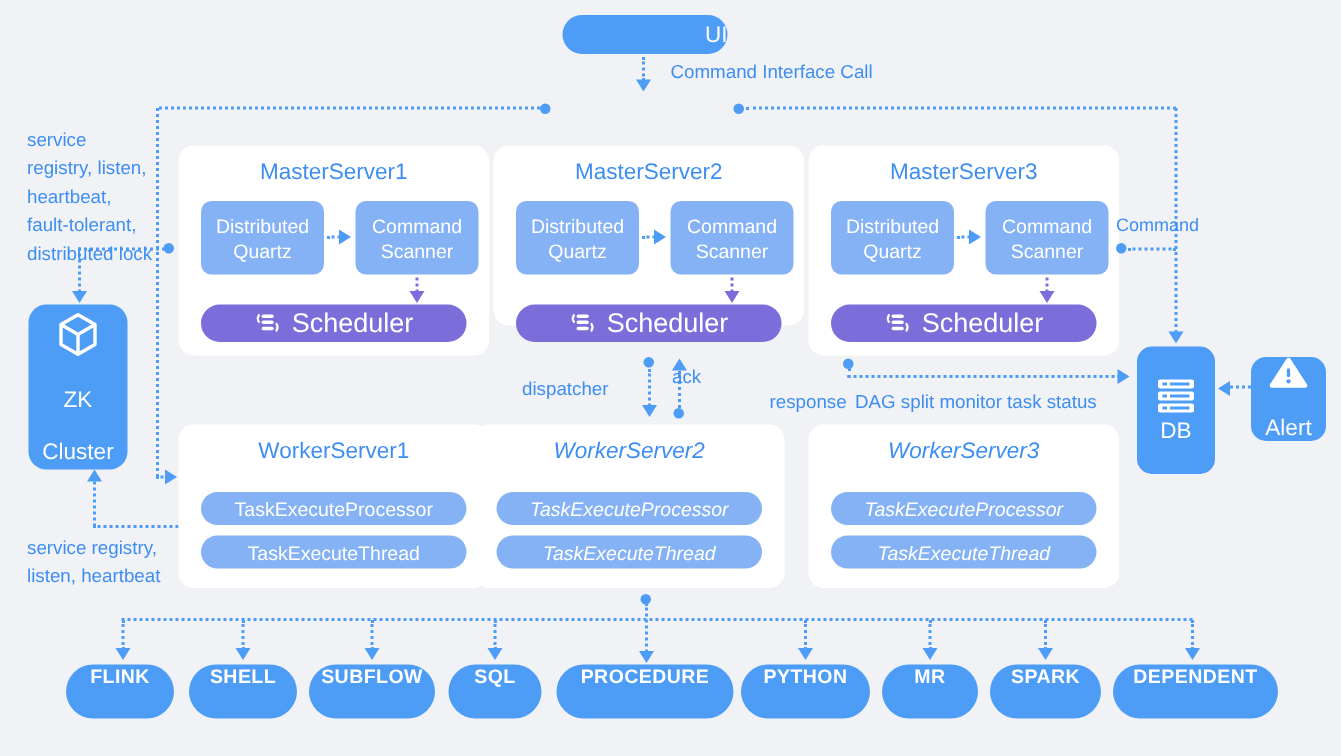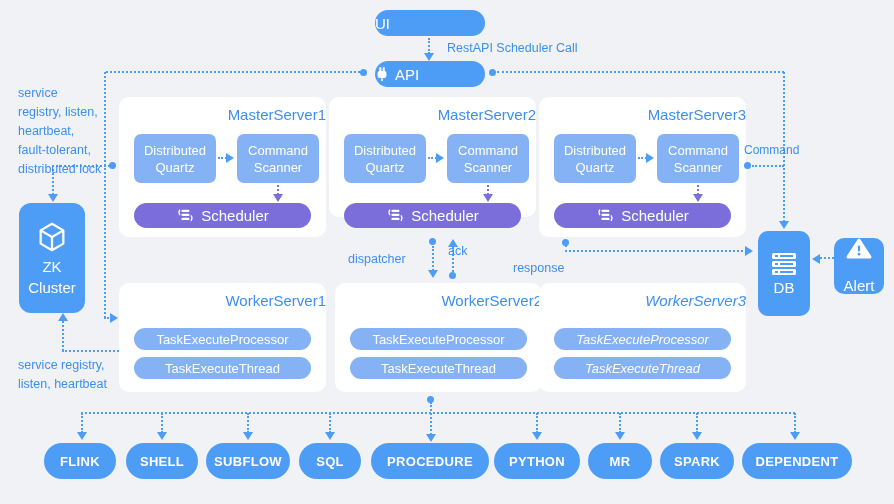--- a/index.html
+++ b/index.html
@@ -22,62 +22,51 @@
   .cdot{position:absolute;width:7px;height:7px;border-radius:50%;background:var(--blue);}
   .arr{position:absolute;width:0;height:0;}
   .arr.d{border-left:5px solid transparent;border-right:5px solid transparent;border-top:8px solid var(--blue);}
   .arr.d.pu{border-top-color:var(--purple);}
   .arr.u{border-left:5px solid transparent;border-right:5px solid transparent;border-bottom:8px solid var(--blue);}
   .arr.r{border-top:5px solid transparent;border-bottom:5px solid transparent;border-left:8px solid var(--blue);}
   .arr.l{border-top:5px solid transparent;border-bottom:5px solid transparent;border-right:8px solid var(--blue);}
 
   
   .pill{position:absolute;background:var(--blue);color:#fff;border-radius:14px;
-        display:flex;align-items:center;justify-content:flex-start;gap:6px;font-size:15px;}
+        display:flex;align-items:center;justify-content:flex-end;gap:6px;font-size:15px;}
   .bignode{position:absolute;background:var(--blue);color:#fff;border-radius:12px;
         display:flex;flex-direction:column;align-items:center;justify-content:center;font-size:15px;}
   .card{position:absolute;background:var(--card);border-radius:10px;}
-  .card .ctitle{position:absolute;top:9px;left:0;width:100%;text-align:right;color:var(--tblue);font-size:15px;}
+  .card .ctitle{position:absolute;top:9px;left:0;width:100%;text-align:center;color:var(--tblue);font-size:15px;}
   .ibox{position:absolute;background:var(--lblue);color:#fff;border-radius:7px;
         display:flex;align-items:center;justify-content:center;text-align:center;font-size:13px;line-height:17px;padding:0 6px;}
   .sched{position:absolute;background:var(--purple);color:#fff;border-radius:13px;
-        display:flex;align-items:center;justify-content:center;gap:7px;font-size:15px;}
+        display:flex;align-items:center;justify-content:center;gap:7px;font-size:18px;}
   .wpill{position:absolute;background:var(--lblue);color:#fff;border-radius:12px;
         display:flex;align-items:center;justify-content:center;font-size:13px;}
   .task{position:absolute;top:443px;height:36px;background:var(--blue);color:#fff;border-radius:18px;
-        display:flex;align-items:center;justify-content:center;font-size:13px;font-weight:bold;letter-spacing:.3px;}
+        display:flex;justify-content:center;font-size:13px;font-weight:bold;letter-spacing:.3px;}
 
   .note{position:absolute;color:var(--tblue);font-size:12.5px;line-height:19px;white-space:pre-line;}
   .lbl{position:absolute;color:var(--tblue);font-size:12.5px;white-space:nowrap;}
   .icon{display:inline-flex;align-items:center;justify-content:center;}
 </style>
 </head>
 <body>
 
 <div id="stage">
 
   <div class="pill" style="left:375px;top:10px;width:110px;height:26px;">
     <span>UI</span>
   </div>
 
   <div class="dv" style="left:428px;top:38px;height:16px;"></div>
   <div class="arr d" style="left:424px;top:53px;"></div>
-  <div class="lbl" style="left:447px;top:41px;">RestAPI Scheduler Call</div>
-
-  <div class="pill" style="left:375px;top:61px;width:110px;height:26px;">
-    <span class="icon">
-      <svg width="14" height="16" viewBox="0 0 14 16">
-          <rect x="4.3" y="1" width="2" height="5" rx="1" fill="#fff"></rect>
-          <rect x="7.7" y="1" width="2" height="5" rx="1" fill="#fff"></rect>
-          <rect x="2.6" y="5" width="8.8" height="7" rx="2" fill="#fff"></rect>
-          <rect x="6.2" y="12" width="1.6" height="3.2" rx="0.8" fill="#fff"></rect>
-        </svg>
-    </span>
-    <span>API</span>
-  </div>
+  <div class="lbl" style="left:447px;top:41px;">Command Interface Call</div>
+
 
   <div class="cdot" style="left:360px;top:69px;"></div>
   <div class="dh" style="left:106px;top:71px;width:254px;"></div>
   <div class="dv" style="left:104px;top:72px;height:246px;"></div>
   <div class="dh" style="left:104px;top:317px;width:8px;"></div>
   <div class="arr r" style="left:110px;top:313px;"></div>
 
   <div class="cdot" style="left:109px;top:162px;"></div>
   <div class="dh" style="left:52px;top:165px;width:58px;"></div>
   <div class="dv" style="left:52px;top:165px;height:30px;"></div>
@@ -89,21 +78,21 @@
   <div class="arr d" style="left:779px;top:221px;"></div>
 
   <div class="note" style="left:18px;top:356px;">service registry,
 listen, heartbeat</div>
   <div class="note" style="left:18px;top:84px;">service
 registry, listen,
 heartbeat,
 fault-tolerant,
 distributed lock</div>
 
-  <div class="bignode" style="left:19px;top:203px;width:66px;height:110px;gap:4px;">
+  <div class="bignode" style="left:19px;top:203px;width:66px;height:110px;gap:18px;">
     <span class="icon">
       <svg width="34" height="34" viewBox="0 0 36 36" fill="none" stroke="#fff" stroke-width="2.4" stroke-linejoin="round">
         <path d="M18 4 L30 11 V25 L18 32 L6 25 V11 Z"></path>
           <path d="M6 11 L18 18 L30 11"></path>
           <path d="M18 18 V32"></path>
       </svg>
     </span>
     <span>ZK</span>
     <span>Cluster</span>
   </div>
@@ -198,20 +187,21 @@
   <div class="dv" style="left:452px;top:247px;height:25px;"></div>
   <div class="cdot" style="left:449px;top:272px;"></div>
   <div class="lbl" style="left:348px;top:252px;">dispatcher</div>
   <div class="lbl" style="left:448px;top:244px;">ack</div>
   <div class="lbl" style="left:465px;top:261px;margin-left:48px;">response</div>
 
   <div class="cdot" style="left:562px;top:239px;"></div>
   <div class="dv" style="left:565px;top:245px;height:7px;"></div>
   <div class="dh" style="left:565px;top:250px;width:182px;"></div>
   <div class="arr r" style="left:745px;top:246px;"></div>
+  <div class="lbl" style="left:570px;top:261px;">DAG split monitor task status</div>
 
   <div class="lbl" style="left:744px;top:143px;font-size:12px;">Command</div>
   <div class="cdot" style="left:744px;top:162px;"></div>
   <div class="dh" style="left:752px;top:165px;width:32px;"></div>
 
   <div class="bignode" style="left:758px;top:231px;width:52px;height:85px;gap:3px;border-radius:10px;">
     <span class="icon">
       <svg width="26" height="24" viewBox="0 0 26 24" fill="#fff">
         <rect x="1" y="1" width="24" height="6" rx="1.5"></rect>
           <rect x="1" y="9" width="24" height="6" rx="1.5"></rect>
@@ -243,21 +233,21 @@
 
   <div class="card" style="left:119px;top:283px;width:207px;height:109px;">
     <div class="ctitle">WorkerServer1</div>
     <div class="wpill" style="left:15px;top:45px;width:177px;height:22px;">
         <span>TaskExecuteProcessor</span>
       </div>
     <div class="wpill" style="left:15px;top:74px;width:177px;height:22px;">
         <span>TaskExecuteThread</span>
       </div>
   </div>
-  <div class="card" style="left:335px;top:283px;width:207px;height:109px;">
+  <div class="card" style="left:316px;top:283px;width:207px;height:109px;font-style:italic;">
     <div class="ctitle">WorkerServer2</div>
     <div class="wpill" style="left:15px;top:45px;width:177px;height:22px;">
         <span>TaskExecuteProcessor</span>
       </div>
     <div class="wpill" style="left:15px;top:74px;width:177px;height:22px;">
         <span>TaskExecuteThread</span>
       </div>
   </div>
   <div class="card" style="left:539px;top:283px;width:207px;height:109px;font-style:italic;">
     <div class="ctitle">WorkerServer3</div>

